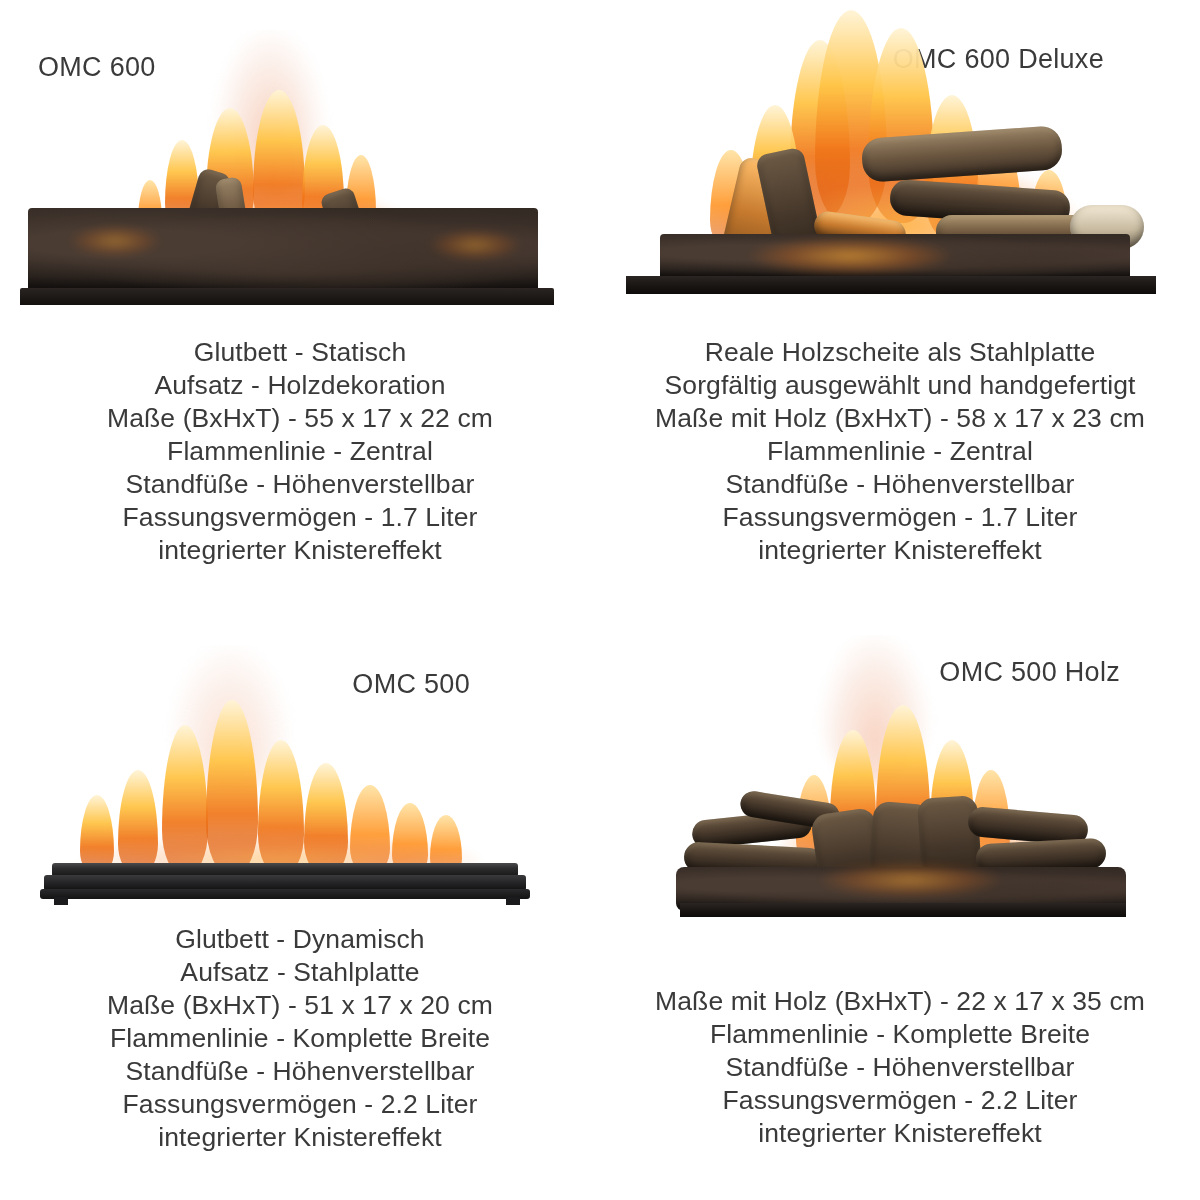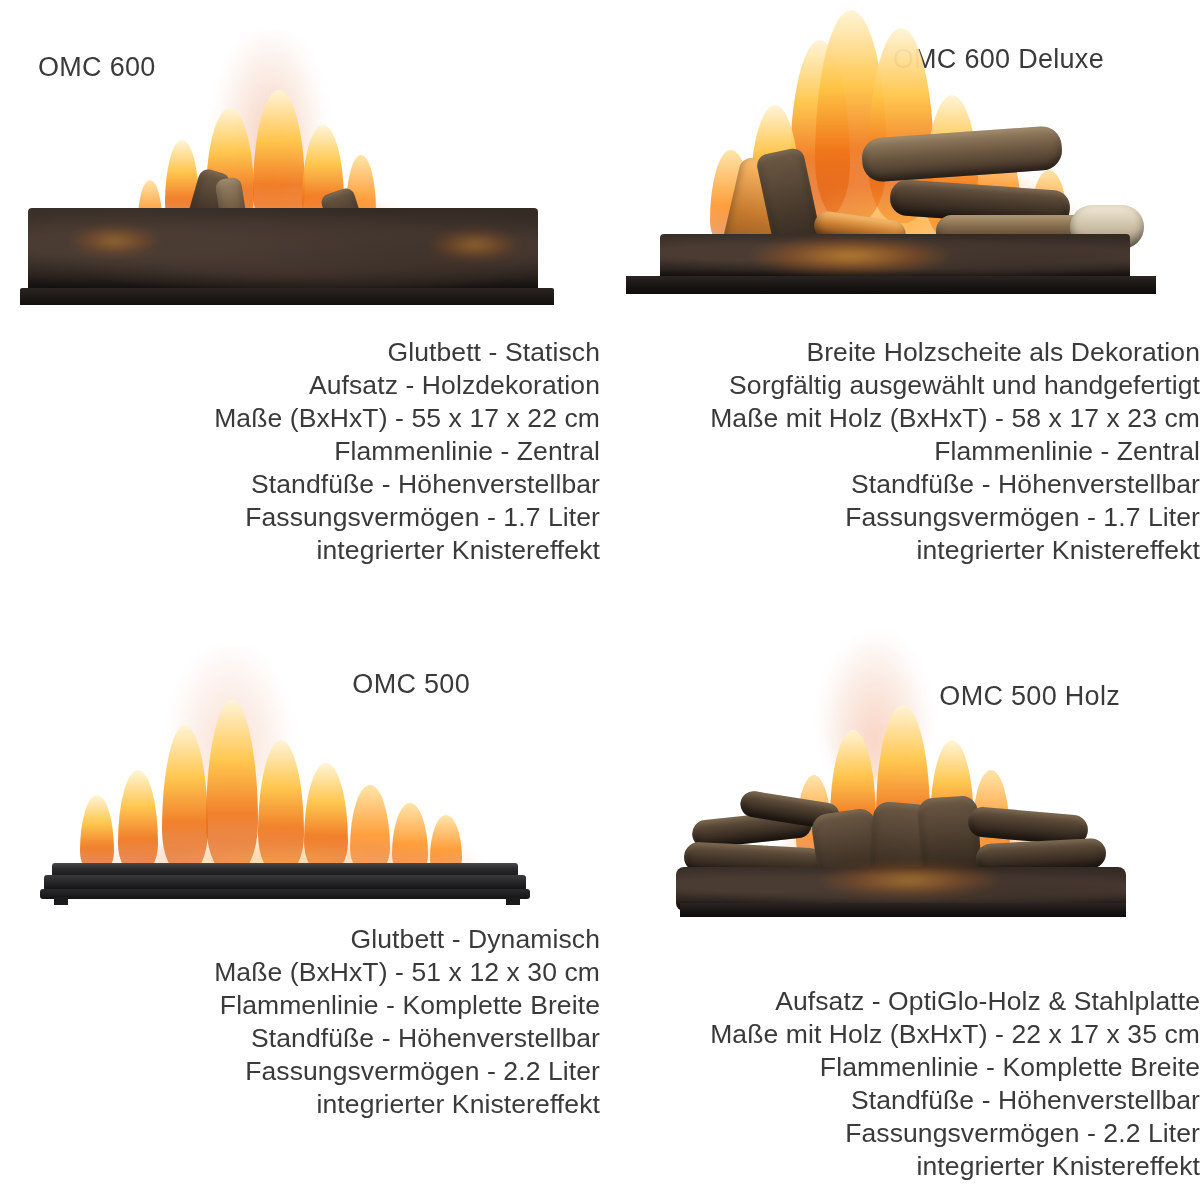--- a/index.html
+++ b/index.html
@@ -44,21 +44,21 @@
   .specs {
     position: absolute;
     left: 0;
     width: 100%;
     text-align: center;
     font-size: 26.5px;
     line-height: 33px;
     color: #3a3a3a;
     letter-spacing: 0.1px;
   }
-  .specs div { white-space: nowrap; text-align: right; }
+  .specs div { white-space: nowrap; }
 
   
   .plate {
     position: absolute;
     background: linear-gradient(180deg, #2a2522 0%, #181412 60%, #0d0b0a 100%);
   }
   .ember-bed {
     position: absolute;
     border-radius: 4px;
     background:
@@ -174,21 +174,21 @@
         <div class="log dark" style="left:290px; top:175px; width:180px; height:36px; border-radius:17px; transform:rotate(4deg);"></div>
         <div class="log" style="left:336px; top:205px; width:170px; height:34px; border-radius:16px; background:linear-gradient(180deg,#ad9570 0%,#70593f 50%,#3a2d1f 100%);"></div>
         <div class="log" style="left:470px; top:195px; width:74px; height:44px; border-radius:22px; background:linear-gradient(180deg,#f3ead7 0%,#c8bba1 55%,#8b7e68 100%);"></div>
         <div class="log lit" style="left:214px; top:206px; width:92px; height:28px; border-radius:14px; transform:rotate(8deg);"></div>
         <div class="ember-bed" style="left:60px; top:224px; width:470px; height:46px;"></div>
         <div class="glow" style="left:150px; top:228px; width:200px; height:36px; opacity:.75;"></div>
         <div class="plate" style="left:26px; top:266px; width:530px; height:18px;"></div>
       </div>
 
       <div class="specs" style="top:336px;">
-        <div>Breite Holzscheite als Dekoration</div>
+        <div>Reale Holzscheite als Stahlplatte</div>
         <div>Sorgfältig ausgewählt und handgefertigt</div>
         <div>Maße mit Holz (BxHxT) - 58 x 17 x 23 cm</div>
         <div>Flammenlinie - Zentral</div>
         <div>Standfüße - Höhenverstellbar</div>
         <div>Fassungsvermögen - 1.7 Liter</div>
         <div>integrierter Knistereffekt</div>
       </div>
     </div>
 
     <div class="cell">
@@ -210,30 +210,31 @@
 
         <div class="steelbar" style="left:32px; top:218px; width:466px; height:14px;"></div>
         <div class="steelbar" style="left:24px; top:230px; width:482px; height:16px; background:linear-gradient(180deg,#3a3a3c 0%,#202022 60%,#101011 100%);"></div>
         <div class="steelbar" style="left:20px; top:244px; width:490px; height:10px; background:linear-gradient(180deg,#2a2a2c,#131314);"></div>
         <div class="leg" style="left:34px; top:252px; width:14px; height:16px;"></div>
         <div class="leg" style="left:486px; top:252px; width:14px; height:16px;"></div>
       </div>
 
       <div class="specs" style="top:298px;">
         <div>Glutbett - Dynamisch</div>
-        <div>Maße (BxHxT) - 51 x 12 x 30 cm</div>
+        <div>Aufsatz - Stahlplatte</div>
+        <div>Maße (BxHxT) - 51 x 17 x 20 cm</div>
         <div>Flammenlinie - Komplette Breite</div>
         <div>Standfüße - Höhenverstellbar</div>
         <div>Fassungsvermögen - 2.2 Liter</div>
         <div>integrierter Knistereffekt</div>
       </div>
     </div>
 
     <div class="cell">
-      <div class="title" style="right:80px; top:56px;">OMC 500 Holz</div>
+      <div class="title" style="right:80px; top:32px;">OMC 500 Holz</div>
 
       <div class="art" style="left:20px; top:10px; width:560px; height:290px;">
         <div class="smoke" style="left:200px; top:0px; width:110px; height:150px;"></div>
 
         <div class="flame" style="left:210px; top:95px; width:46px; height:130px;"></div>
         <div class="flame" style="left:256px; top:70px; width:54px; height:160px;"></div>
         <div class="flame" style="left:310px; top:105px; width:44px; height:122px;"></div>
         <div class="flame small" style="left:176px; top:140px; width:36px; height:92px;"></div>
         <div class="flame small" style="left:352px; top:135px; width:38px; height:96px;"></div>
         <div class="glow" style="left:160px; top:170px; width:280px; height:90px;"></div>
@@ -246,21 +247,20 @@
         <div class="log dark" style="left:300px; top:162px; width:60px; height:96px; border-radius:16px; transform:rotate(-4deg);"></div>
         <div class="log dark" style="left:348px; top:176px; width:120px; height:30px; border-radius:15px; transform:rotate(5deg);"></div>
         <div class="log dark" style="left:356px; top:206px; width:130px; height:30px; border-radius:15px; transform:rotate(-3deg);"></div>
         <div class="log dark" style="left:150px; top:236px; width:260px; height:28px; border-radius:14px;"></div>
         <div class="ember-bed" style="left:56px; top:232px; width:450px; height:44px; border-radius:8px;"></div>
         <div class="glow" style="left:200px; top:228px; width:180px; height:34px; opacity:.6;"></div>
         <div class="plate" style="left:60px; top:268px; width:446px; height:14px;"></div>
       </div>
 
       <div class="specs" style="top:360px;">
-        <div>Aufsatz - OptiGlo-Holz &amp; Stahlplatte</div>
         <div>Maße mit Holz (BxHxT) - 22 x 17 x 35 cm</div>
         <div>Flammenlinie - Komplette Breite</div>
         <div>Standfüße - Höhenverstellbar</div>
         <div>Fassungsvermögen - 2.2 Liter</div>
         <div>integrierter Knistereffekt</div>
       </div>
     </div>
 
   </div>
 </div>

